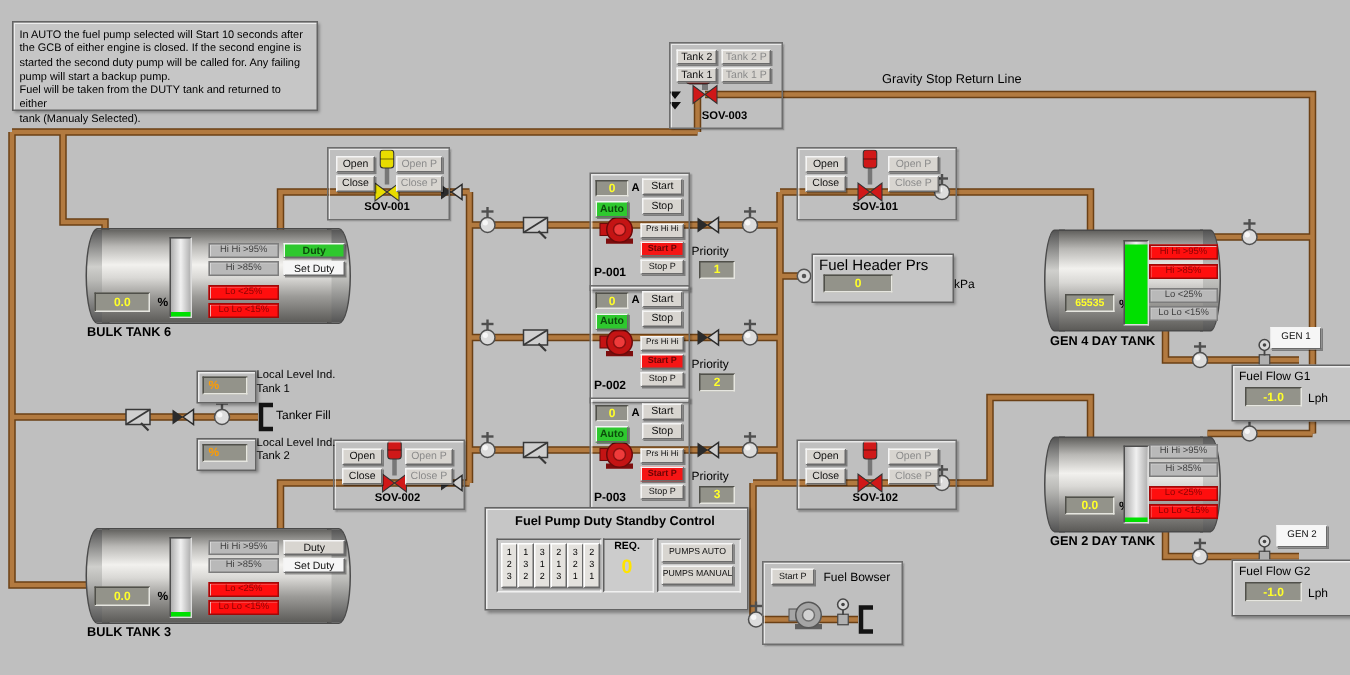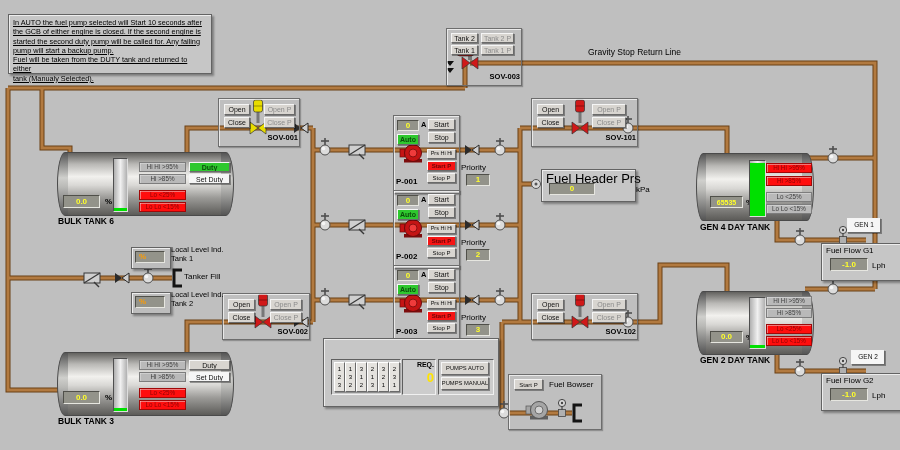--- a/index.html
+++ b/index.html
@@ -21,30 +21,30 @@
   .lcd{position:absolute;background:#93938a;color:#ffff2a;border:1px solid;
        border-color:#50504a #e6e6e0 #e6e6e0 #50504a;font-size:8px;font-weight:bold;line-height:1;
        display:flex;align-items:center;justify-content:center;box-sizing:border-box;}
   .lcd.pct{color:#ff9c00;justify-content:flex-start;padding-left:3px;}
   .alarm{position:absolute;font-size:6.3px;line-height:1;display:flex;align-items:center;justify-content:center;
          border:1px solid #7d7d7d;background:#b9b9b9;color:#3f3f3f;box-shadow:inset .5px .5px 0 #e3e3e3;
          white-space:nowrap;overflow:hidden;box-sizing:border-box;}
   .alarm.red{background:#ff0e0e;color:#8c0404;border-color:#a00808;}
   .lbl{position:absolute;font-size:8px;line-height:1.15;white-space:nowrap;}
   .bold{font-weight:bold;}
-  .center{text-align:right;}
+  .center{text-align:center;}
   .shell{position:absolute;background:linear-gradient(180deg,#63625f 0%,#b9b8b5 18%,#f2f1ee 38%,#d9d8d5 52%,#9c9b98 72%,#5c5b58 100%);
          border-top:1px solid #4a4a4a;border-bottom:1px solid #4a4a4a;}
   .capl,.capr{position:absolute;background:linear-gradient(180deg,#555 0%,#cfcfcc 40%,#b9b9b6 55%,#555 100%);border:1px solid #4a4a4a;}
   .capl{border-radius:50% 0 0 50% / 50% 0 0 50%;}
   .capr{border-radius:0 50% 50% 0 / 0 50% 50% 0;}
   .gauge{position:absolute;background:linear-gradient(90deg,#b0b0b0,#f0f0f0 50%,#b0b0b0);
          border:1px solid;border-color:#4e4e4e #ddd #ddd #4e4e4e;}
   .gfill{position:absolute;left:0;right:0;bottom:0;background:#00e000;}
-  .note{position:absolute;font-size:7.3px;line-height:9.3px;white-space:pre-line;padding:3px 4px;text-decoration:underline;}
+  .note{position:absolute;font-size:7.3px;line-height:9.3px;white-space:pre-line;padding:3px 4px;}
   .seqbtn{position:absolute;background:#e4e2de;border:1px solid;border-color:#fff #6a6a6a #6a6a6a #fff;
           box-shadow:1px 1px 0 rgba(0,0,0,.3);display:flex;flex-direction:column;align-items:center;justify-content:center;}
   .seqbtn div{font-size:6px;line-height:8px;}
 </style>
 </head>
 <body>
 
 <div id="screen">
 
   <svg class="pipes" width="900" height="450">
@@ -306,37 +306,38 @@
   <div class="btn green" style="left:397px;top:284px;width:22px;height:11px">Auto</div>
   <div class="btn" style="left:428px;top:282px;width:27px;height:11px">Stop</div>
   <div class="btn" style="left:427px;top:299px;width:29px;height:10px;font-size:5.5px">Prs Hi Hi</div>
   <div class="btn red" style="left:427px;top:311px;width:29px;height:10px;font-size:6px">Start P</div>
   <div class="btn" style="left:427px;top:323px;width:29px;height:10px;font-size:6px">Stop P</div>
   <div class="lbl bold" style="left:396px;top:327px">P-003</div>
   <div class="lbl" style="left:461px;top:313px">Priority</div>
   <div class="lcd" style="left:466px;top:324px;width:24px;height:12px">3</div>
 
   <div class="panel" style="left:541px;top:169px;width:93px;height:31px"></div>
-  <div class="lbl" style="left:546px;top:172px;font-size:13px">Fuel Header Prs</div>
+  <div class="lbl" style="left:546px;top:172px;font-size:10px">Fuel Header Prs</div>
   <div class="lcd" style="left:549px;top:183px;width:46px;height:12px">0</div>
   <div class="lbl" style="left:636px;top:185px">kPa</div>
 
   <div class="panel" style="left:131px;top:247px;width:38px;height:20px;background:#bdbdbd"></div>
   <div class="lcd pct" style="left:135px;top:251px;width:30px;height:12px">%</div>
   <div class="lbl" style="left:171px;top:246px;font-size:7.5px">Local Level Ind.</div>
   <div class="lbl" style="left:171px;top:255px;font-size:7.5px">Tank 1</div>
 
   <div class="lbl" style="left:184px;top:272px">Tanker Fill</div>
 
   <div class="panel" style="left:131px;top:292px;width:38px;height:20px;background:#bdbdbd"></div>
   <div class="lcd pct" style="left:135px;top:296px;width:30px;height:12px">%</div>
   <div class="lbl" style="left:171px;top:291px;font-size:7.5px">Local Level Ind.</div>
   <div class="lbl" style="left:171px;top:300px;font-size:7.5px">Tank 2</div>
 
   <div class="panel" style="left:323px;top:338px;width:174px;height:67px"></div>
+  <div class="lbl bold center" style="left:323px;top:343px;width:174px;font-size:8.5px">Fuel Pump Duty Standby Control</div>
   <div class="sunken" style="left:331px;top:359px;width:68px;height:34px"></div>
   <div class="seqbtn" style="left:334px;top:362px;width:9px;height:28px">
     <div>1</div>
     <div>2</div>
     <div>3</div>
   </div>
   <div class="seqbtn" style="left:345px;top:362px;width:9px;height:28px">
     <div>1</div>
     <div>3</div>
     <div>2</div>

